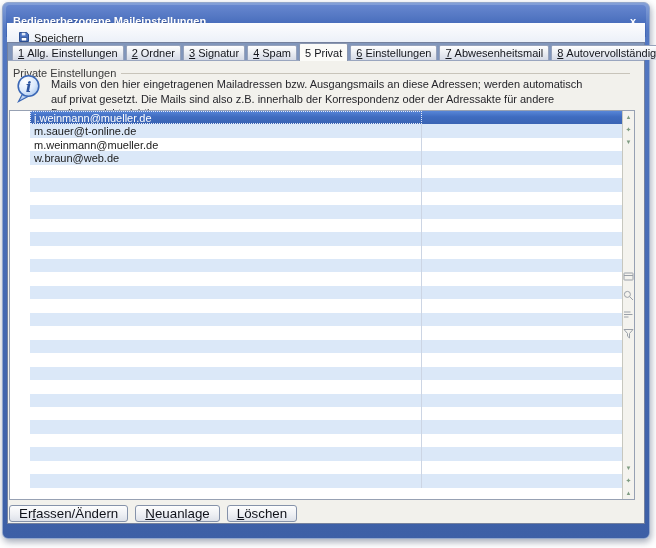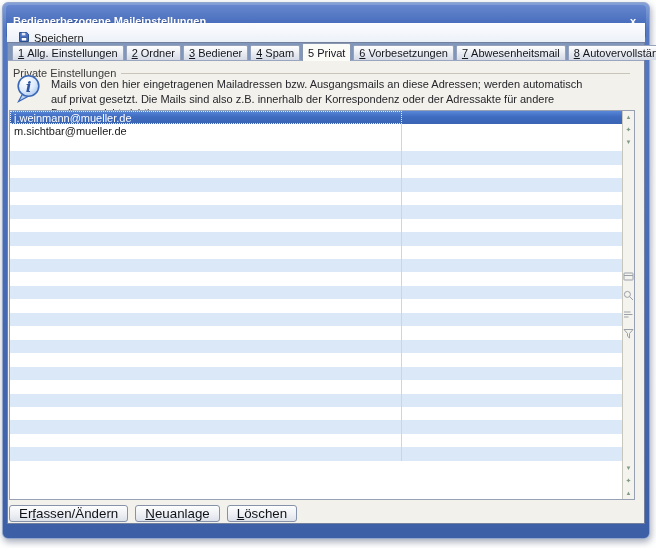--- a/index.html
+++ b/index.html
@@ -74,21 +74,21 @@
     border-bottom:1px solid #a9b0be; font-size:10.5px; color:#2a2a2a;
   }
   .ghead .hc1 { width:392px; padding:0 0 0 4px; border-right:1px solid #c3cbda; display:flex; align-items:center; overflow:hidden; white-space:nowrap; }
   .ghead .hc2 { flex:1; }
   .corner-btn {
     width:13px; border-left:1px solid #a9b0be;
     background:linear-gradient(180deg,#fdfdfc,#e6e4dc);
     display:flex; align-items:center; justify-content:center;
   }
   .gmain { flex:1; display:flex; }
-  .gbody { width:612px; display:flex; flex-direction:column; }
+  .gbody { width:612px; display:flex; flex-direction:column;padding-left:20px; }
   .trow { height:13.464px; flex:0 0 13.464px; display:flex; background:#ffffff; }
   .trow.alt { background:#dbe8f8; }
   .trow .c1 {
     width:392px; border-right:1px solid #ccd5e4; padding-left:4px;
     display:flex; align-items:center; overflow:hidden; white-space:nowrap;
   }
   .trow .c2 { flex:1; }
   .trow.sel { background:linear-gradient(180deg,#5886d8 0%,#3f6cc0 45%,#3a64b4 100%); color:#ffffff; }
   .trow.sel .c1 { border:1px dotted #e4ebfa; border-right:1px dotted #e4ebfa; padding-left:3px; }
   
@@ -140,33 +140,33 @@
       <div class="tab">
           <span class="num">1</span>
           <span>Allg. Einstellungen</span>
         </div>
       <div class="tab">
           <span class="num">2</span>
           <span>Ordner</span>
         </div>
       <div class="tab">
           <span class="num">3</span>
-          <span>Bediener</span>
+          <span>Signatur</span>
         </div>
       <div class="tab">
           <span class="num">4</span>
           <span>Spam</span>
         </div>
       <div class="tab active">
           <span class="num">5</span>
           <span>Privat</span>
         </div>
       <div class="tab">
           <span class="num">6</span>
-          <span>Vorbesetzungen</span>
+          <span>Einstellungen</span>
         </div>
       <div class="tab">
           <span class="num">7</span>
           <span>Abwesenheitsmail</span>
         </div>
       <div class="tab">
           <span class="num">8</span>
           <span>Autovervollständigung</span>
         </div>
     </div>
@@ -198,23 +198,35 @@
 
       <div class="grid">
         <div class="gmain">
           <div class="gbody">
               <div class="trow sel">
                 <div class="c1">
                   <span>j.weinmann@mueller.de</span>
                 </div>
                 <div class="c2"></div>
               </div>
-              <div class="trow">
-                <div class="c1">
-                  <span>m.sichtbar@mueller.de</span>
+              <div class="trow alt">
+                <div class="c1">
+                  <span>m.sauer@t-online.de</span>
+                </div>
+                <div class="c2"></div>
+              </div>
+              <div class="trow">
+                <div class="c1">
+                  <span>m.weinmann@mueller.de</span>
+                </div>
+                <div class="c2"></div>
+              </div>
+              <div class="trow alt">
+                <div class="c1">
+                  <span>w.braun@web.de</span>
                 </div>
                 <div class="c2"></div>
               </div>
               <div class="trow">
                 <div class="c1">
                   <span></span>
                 </div>
                 <div class="c2"></div>
               </div>
               <div class="trow alt">

